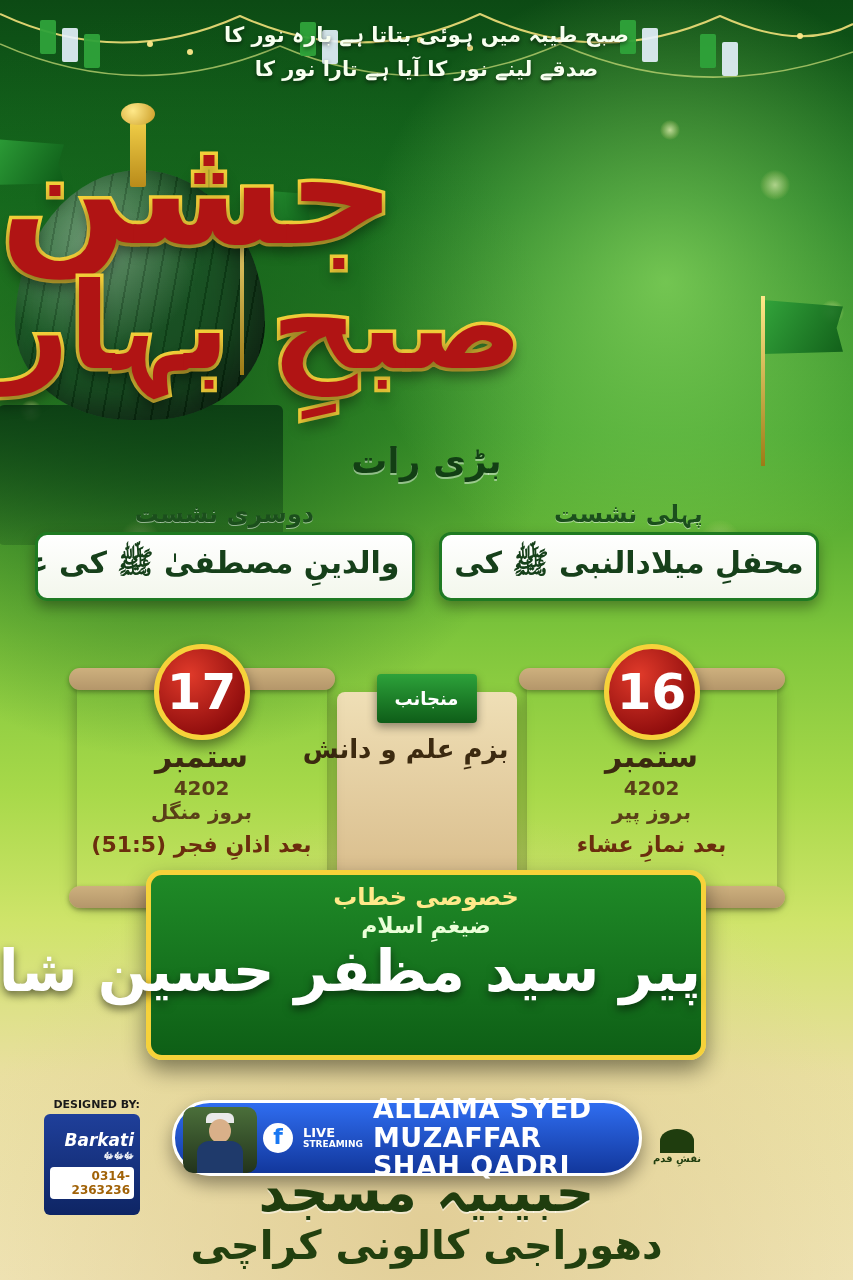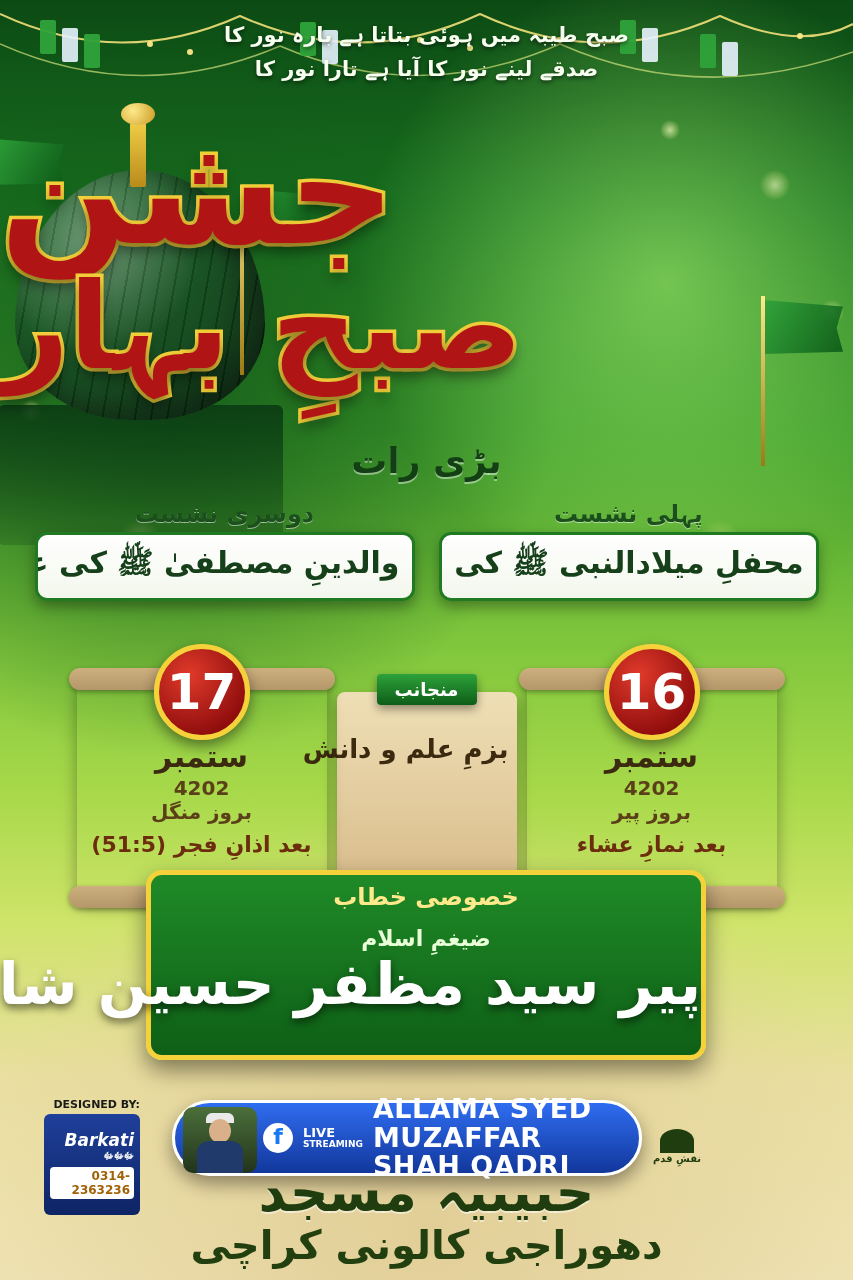--- a/index.html
+++ b/index.html
@@ -256,21 +256,21 @@
     padding: 40px 8px 8px;
   }
   .ribbon {
     position: absolute;
     top: -18px; left: 50%;
     transform: translateX(-50%);
     background: linear-gradient(180deg, #2da23a, #0e5d18);
     color: #fff;
     font-size: 18px;
     font-weight: bold;
-    padding: 5px 18px;
+    padding: 14px 18px;
     border-radius: 4px;
     box-shadow: 0 4px 10px rgba(0,0,0,.4);
     white-space: nowrap;
   }
   .mid-scroll .txt {
     font-size: 26px;
     font-weight: bold;
     color: #3c2a10;
     line-height: 1.35;
   }
@@ -287,21 +287,21 @@
     padding-top: 8px;
   }
   .speaker-panel .khas {
     font-size: 24px;
     color: #ffe98a;
     font-weight: bold;
   }
   .speaker-panel .zia {
     font-size: 22px;
     color: #eaffd8;
-    margin-top: 15px;
+    margin-top: 2px;
     text-align: center;
   }
   .speaker-panel .name {
     font-size: 58px;
     font-weight: bold;
     color: #ffffff;
     text-shadow: 0 4px 8px rgba(0,0,0,.55);
     line-height: 1.1;
     margin-top: 2px;
   }

